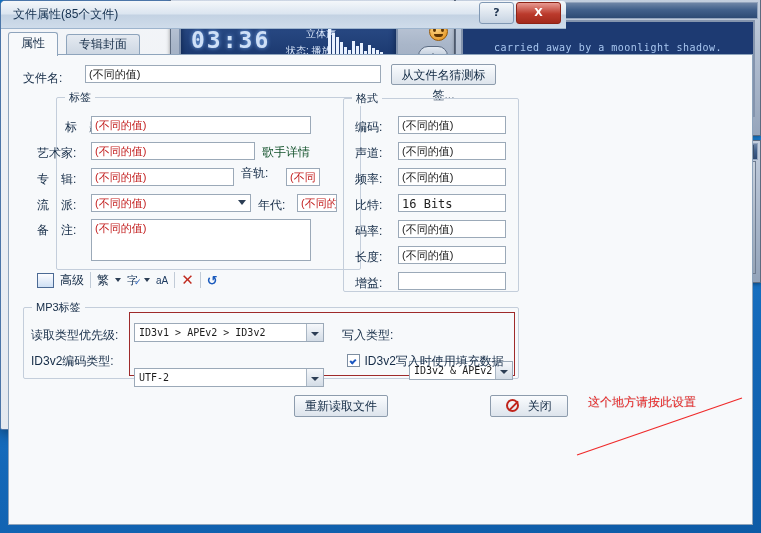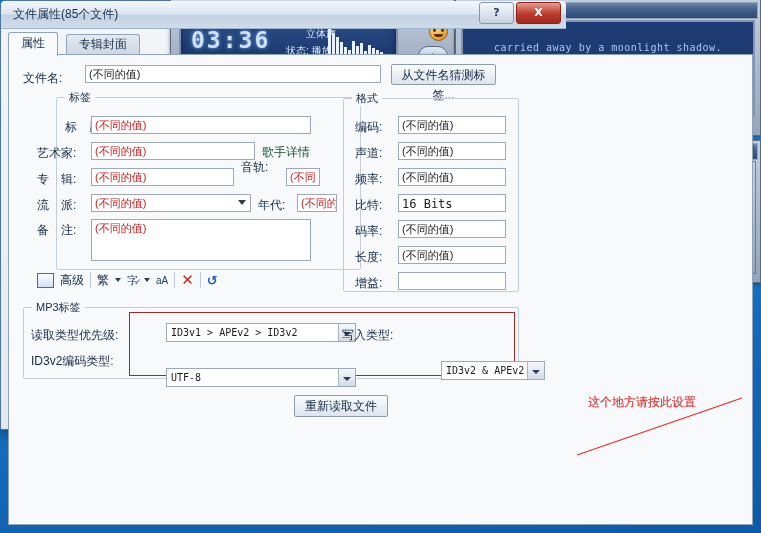--- a/index.html
+++ b/index.html
@@ -134,21 +134,21 @@
     padding:1px 3px;color:#222;line-height:15px;height:18px;overflow:hidden;white-space:nowrap;}
   .tb.red{color:#c32020;}
   .tb.mono{font-family:"DejaVu Sans Mono",monospace;font-size:12px;}
   .grp{position:absolute;border:1px solid #c4cedb;border-radius:2px;}
   .grp>.cap{position:absolute;top:-8px;left:8px;background:#f7f9fb;padding:0 4px;
     font-size:11px;color:#152c47;}
   .btn{box-sizing:border-box;border:1px solid #8d9cad;border-radius:2px;font-size:12px;
     background:linear-gradient(180deg,#fafcfe,#dde4ec);color:#122a44;text-align:center;}
   .combo{box-sizing:border-box;border:1px solid #9ba9b8;background:#fff;height:19px;position:relative;
     font-size:10px;font-family:"DejaVu Sans Mono",monospace;color:#1c1c1c;line-height:17px;padding-left:4px;
-    overflow:hidden;white-space:nowrap;margin-left:32px;}
+    overflow:hidden;white-space:nowrap;}
   .combo .arw{position:absolute;right:0;top:0;width:16px;height:100%;
     background:linear-gradient(180deg,#f6f8fb,#d3dce6);border-left:1px solid #a9b6c4;}
   .combo .arw:after{content:"";position:absolute;left:4px;top:8px;border-left:4px solid transparent;
     border-right:4px solid transparent;border-top:4px solid #2c3e55;}
   .link{font-size:12px;color:#14532d;}
   .redbox{position:absolute;border:1px solid #9e2a2a;}
   .annot{position:absolute;font-size:12px;color:#ef2a2a;white-space:nowrap;
     text-shadow:0 0 1px rgba(0,0,0,.25);}
   .ckbox{width:11px;height:11px;border:1px solid #7d8ea1;background:#fff;display:inline-block;
     position:relative;vertical-align:-2px;}
@@ -315,21 +315,21 @@
 
       <div class="row lbl" style="left:28px;top:64px;margin-left:28px;">标　题:</div>
       <div class="tb red row" style="left:82px;top:61px;width:220px;">(不同的值)</div>
 
       <div class="row lbl" style="left:28px;top:90px;">艺术家:</div>
       <div class="tb red row" style="left:82px;top:87px;width:164px;">(不同的值)</div>
       <div class="row link" style="left:253px;top:89px;">歌手详情</div>
 
       <div class="row lbl" style="left:28px;top:116px;">专　辑:</div>
       <div class="tb red row" style="left:82px;top:113px;width:143px;">(不同的值)</div>
-      <div class="row lbl" style="left:232px;top:104px;">音轨:</div>
+      <div class="row lbl" style="left:232px;top:110px;">音轨:</div>
       <div class="tb red row" style="left:277px;top:113px;width:34px;">(不同</div>
 
       <div class="row lbl" style="left:28px;top:142px;">流　派:</div>
       <div class="tb red row" style="left:82px;top:139px;width:160px;position:absolute;">(不同的值)</div>
       <div class="row" style="left:229px;top:145px;width:0;height:0;border-left:4px solid transparent;border-right:4px solid transparent;border-top:5px solid #2c3e55;"></div>
       <div class="row lbl" style="left:249px;top:142px;">年代:</div>
       <div class="tb red row" style="left:288px;top:139px;width:40px;">(不同的</div>
 
       <div class="row lbl" style="left:28px;top:167px;">备　注:</div>
       <div class="tb red row" style="left:82px;top:164px;width:220px;height:42px;">(不同的值)</div>
@@ -372,30 +372,40 @@
       </div>
       <div class="redbox" style="left:120px;top:257px;width:384px;height:62px;"></div>
 
       <div class="row lbl" style="left:22px;top:272px;">读取类型优先级:</div>
       <div class="combo row" style="left:125px;top:268px;width:190px;">
         <span>ID3v1 &gt; APEv2 &gt; ID3v2</span>
         <span class="arw"></span>
       </div>
       <div class="row lbl" style="left:22px;top:298px;text-align:right;">ID3v2编码类型:</div>
       <div class="combo row" style="left:125px;top:294px;width:190px;">
-        <span>UTF-8</span>
+        <span>UTF-2</span>
         <span class="arw"></span>
       </div>
       <div class="row lbl" style="left:333px;top:272px;">写入类型:</div>
       <div class="combo row" style="left:400px;top:268px;width:104px;">
         <span>ID3v2 &amp; APEv2</span>
         <span class="arw"></span>
       </div>
+      <div class="row" style="left:338px;top:296px;">
+        <span class="ckbox"></span>
+        <span class="lbl">ID3v2写入时使用填充数据</span>
+      </div>
 
       <div class="btn row" style="left:285px;top:340px;width:94px;height:22px;line-height:21px;">重新读取文件</div>
+      <div class="btn row" style="left:481px;top:340px;width:78px;height:22px;line-height:21px;">
+        <span style="display:inline-block;width:13px;height:13px;border-radius:50%;border:2px solid #c0241b;vertical-align:-2px;position:relative;box-sizing:border-box;">
+          <span style="position:absolute;left:-1px;top:4px;width:13px;height:2px;background:#c0241b;transform:rotate(-45deg);"></span>
+        </span>
+        <span style="margin-left:5px;">关闭</span>
+      </div>
 
     </div>
   </div>
 </div>
 
 <svg style="position:absolute;left:0;top:0;width:761px;height:533px;pointer-events:none;">
   <line x1="577" y1="455" x2="742" y2="398" stroke="#ef2a2a" stroke-width="1.2"></line>
 </svg>
 <div class="annot" style="left:588px;top:394px;">这个地方请按此设置</div>
 

